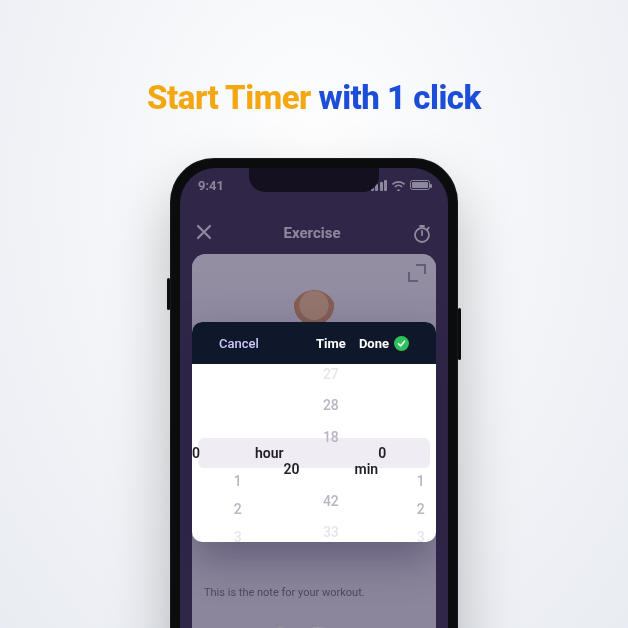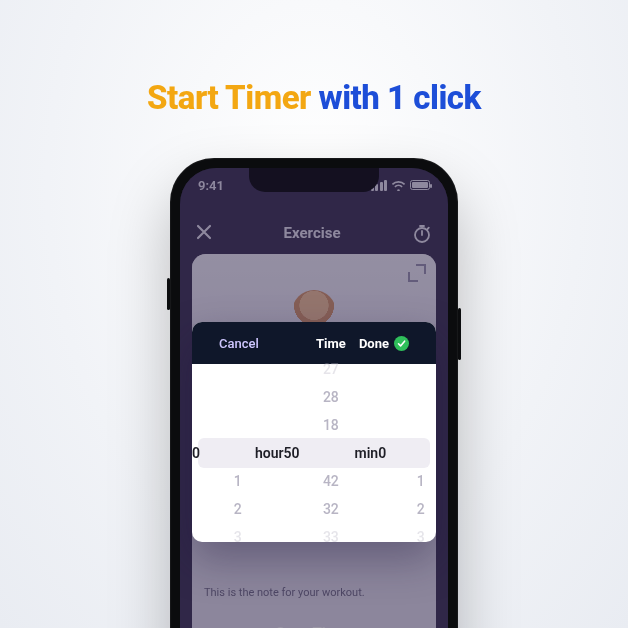--- a/index.html
+++ b/index.html
@@ -298,23 +298,22 @@
           <div class="row sel"><span>0</span>&nbsp;&nbsp;<span class="unit-label">hour</span></div>
           <div class="row">1</div>
           <div class="row">2</div>
           <div class="row far">3</div>
         </div>
 
         <div class="picker-col">
           <div class="row far">27</div>
           <div class="row">28</div>
           <div class="row">18</div>
-          <div class="row sel"><span>50</span>&nbsp;&nbsp;<span class="unit-label">min</span></div>
+          <div class="row sel"><span>20</span>&nbsp;&nbsp;<span class="unit-label">min</span></div>
           <div class="row">42</div>
-          <div class="row">32</div>
           <div class="row far">33</div>
         </div>
 
         <div class="picker-col">
           <div class="row far">&nbsp;</div>
           <div class="row">&nbsp;</div>
           <div class="row">&nbsp;</div>
           <div class="row sel"><span>0</span>&nbsp;&nbsp;<span class="unit-label">sec</span></div>
           <div class="row">1</div>
           <div class="row">2</div>

